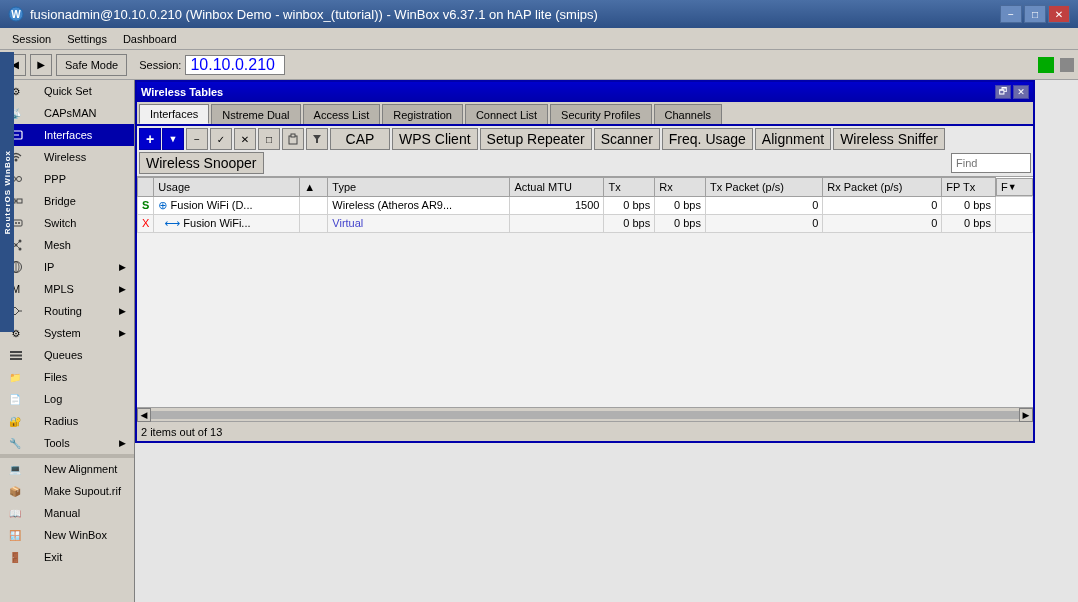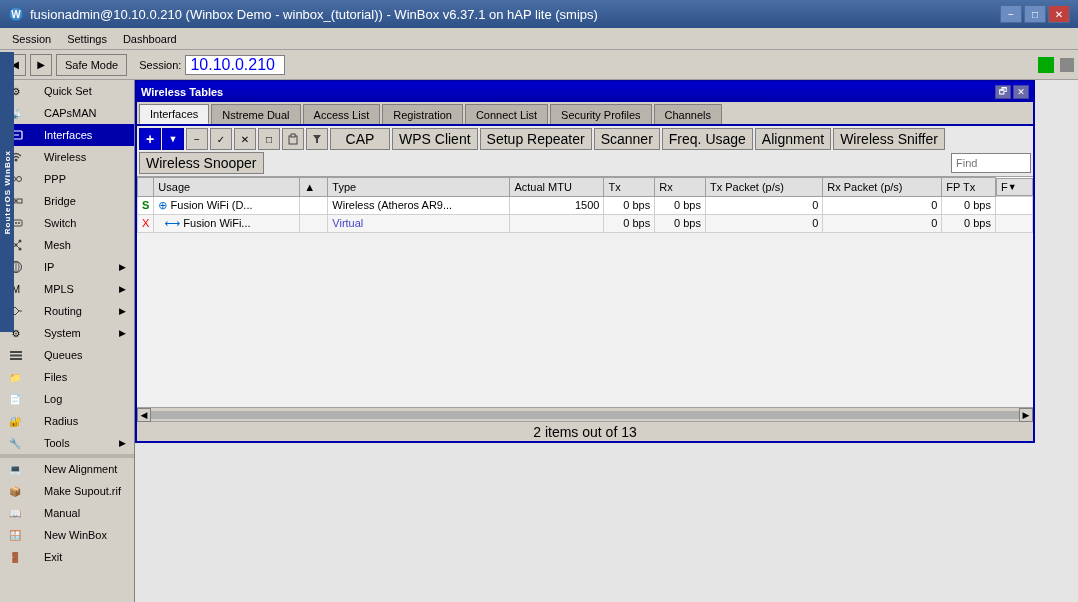--- a/index.html
+++ b/index.html
@@ -329,22 +329,21 @@
     }
 
     
     .wt-status {
       background: #d4d0c8;
       height: 20px;
       display: flex;
       align-items: center;
       padding: 0 4px;
       border-top: 1px solid #a0a0a0;
-      font-size: 14px;
-      justify-content: center;
+      font-size: 11px;
     }
   </style>
 </head>
 <body>
 
 <div class="title-bar">
   <div class="title-bar-left">
     <svg class="title-bar-icon" viewBox="0 0 16 16">
       <circle cx="8" cy="8" r="7" fill="#4488cc" stroke="#2266aa" stroke-width="1"></circle>
       <text x="8" y="12" text-anchor="middle" fill="white" font-size="10" font-weight="bold">W</text>

